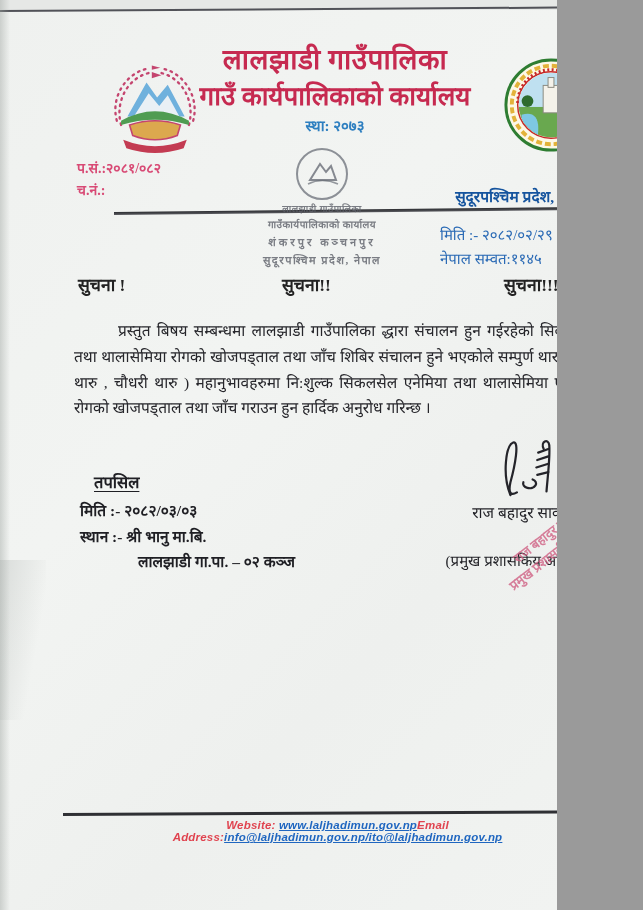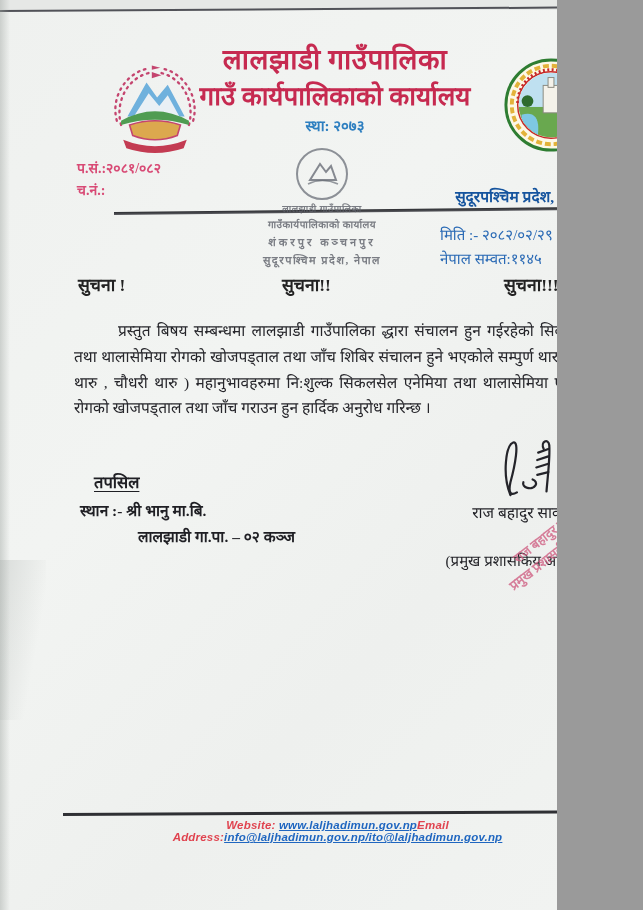--- a/index.html
+++ b/index.html
@@ -146,20 +146,21 @@
   </div>
 
   <div class="notice l">सुचना !</div>
   <div class="notice c">सुचना!!</div>
   <div class="notice r">सुचना!!!</div>
 
   <div class="bodytext">प्रस्तुत बिषय सम्बन्धमा लालझाडी गाउँपालिका द्धारा संचालन हुन गईरहेको  सिकलसेल तथा थालासेमिया रोगको खोजपड्ताल तथा जाँच शिबिर संचालन हुने भएकोले सम्पुर्ण थारु ( राना थारु , चौधरी थारु ) महानुभावहरुमा नि:शुल्क सिकलसेल एनेमिया तथा थालासेमिया एनेमिया रोगको खोजपड्ताल तथा जाँच गराउन हुन हार्दिक अनुरोध गरिन्छ ।</div>
 
   <div class="schedule-heading">तपसिल</div>
   <div class="schedule">
+    <div>मिति :- २०८२/०३/०३</div>
     <div>स्थान :- श्री भानु  मा.बि.</div>
     <div class="indent">लालझाडी गा.पा. – ०२  कञ्ज</div>
   </div>
 
   <svg class="sig-svg" viewBox="0 0 90 80">
     <g fill="none" stroke="#24242a" stroke-width="2.4" stroke-linecap="round">
       <path d="M26,64 C17,42 21,10 29,7 C36,5 31,32 26,50 C24,59 25,66 33,61"></path>
       <path d="M40,50 a7,5 0 1 0 10,-3"></path>
       <path d="M62,14 C58,6 67,2 68,10 C69,24 66,46 65,60"></path>
       <path d="M56,18 l11,-4 M55,26 l12,-4 M54,34 l13,-4 M55,42 l12,-3"></path>

